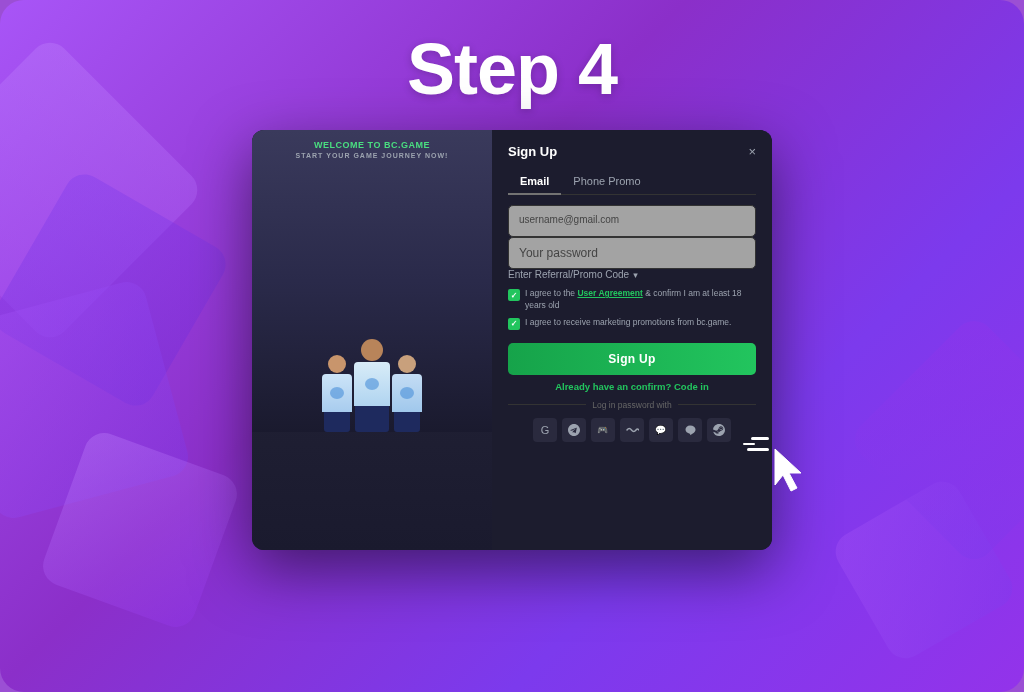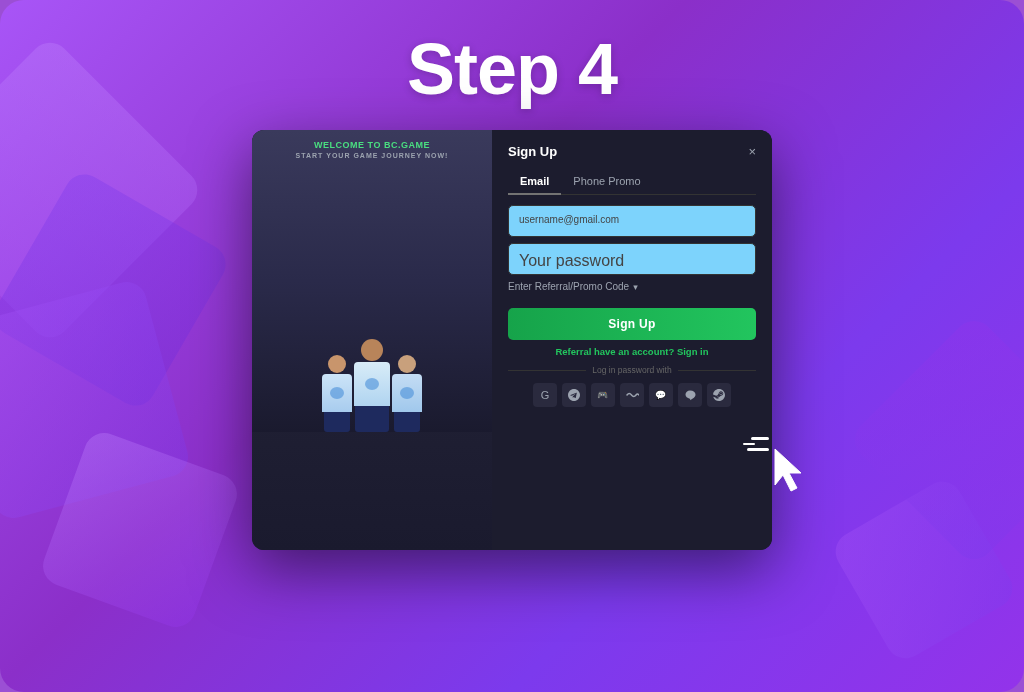--- a/index.html
+++ b/index.html
@@ -279,25 +279,24 @@
     }
 
     .tab.active {
       color: white;
       border-bottom: 2px solid #737373;
       font-weight: 600;
     }
 
     
     .form-field {
-      background: #7dd3fc;
+      background: #a3a3a3;
       border: 1px solid #333;
       border-radius: 5px;
       padding: 8px 10px;
-      margin-bottom: 6px;
       color: #555;
       font-size: 10px;
       height: 32px;
     }
 
     .referral-row {
       display: flex;
       align-items: flex-end;
       gap: 4px;
       margin-bottom: 8px;
@@ -483,35 +482,45 @@
       <div class="tabs">
         <div class="tab active">Email</div>
         <div class="tab">Phone Promo</div>
       </div>
 
       <div class="form-field" style="color:#555;">
         <span style="color:#444; font-size:10px;">username@gmail.com</span>
       </div>
 
       <div class="form-field" style="color:#555;">
-        <span style="color:#444; font-size:16px;">Your password</span>
+        <span style="color:#444; font-size:12px;">Your password</span>
       </div>
 
       <div class="referral-row">
         <span class="referral-text">Enter Referral/Promo Code</span>
         <span class="chevron-icon">▾</span>
       </div>
 
-
+      <div class="checkbox-row">
+        <div class="checkbox-check"></div>
+        <span class="checkbox-label">
+          <span>I agree to the </span><strong>User Agreement</strong><span> &amp; confirm I am at least 18 years old</span>
+        </span>
+      </div>
+
+      <div class="checkbox-row">
+        <div class="checkbox-check"></div>
+        <span class="checkbox-label">I agree to receive marketing promotions from bc.game.</span>
+      </div>
 
       <button class="signup-btn">Sign Up</button>
 
       <div class="already-account">
-        <span>Referral have an account?</span>
-        <span>Sign in</span>
+        <span>Already have an confirm?</span>
+        <span>Code in</span>
       </div>
 
       <div class="divider">
         <div class="divider-line"></div>
         <span class="divider-text">Log in password with</span>
         <div class="divider-line"></div>
       </div>
 
       <div class="social-icons">
         <div class="social-icon">G</div>

